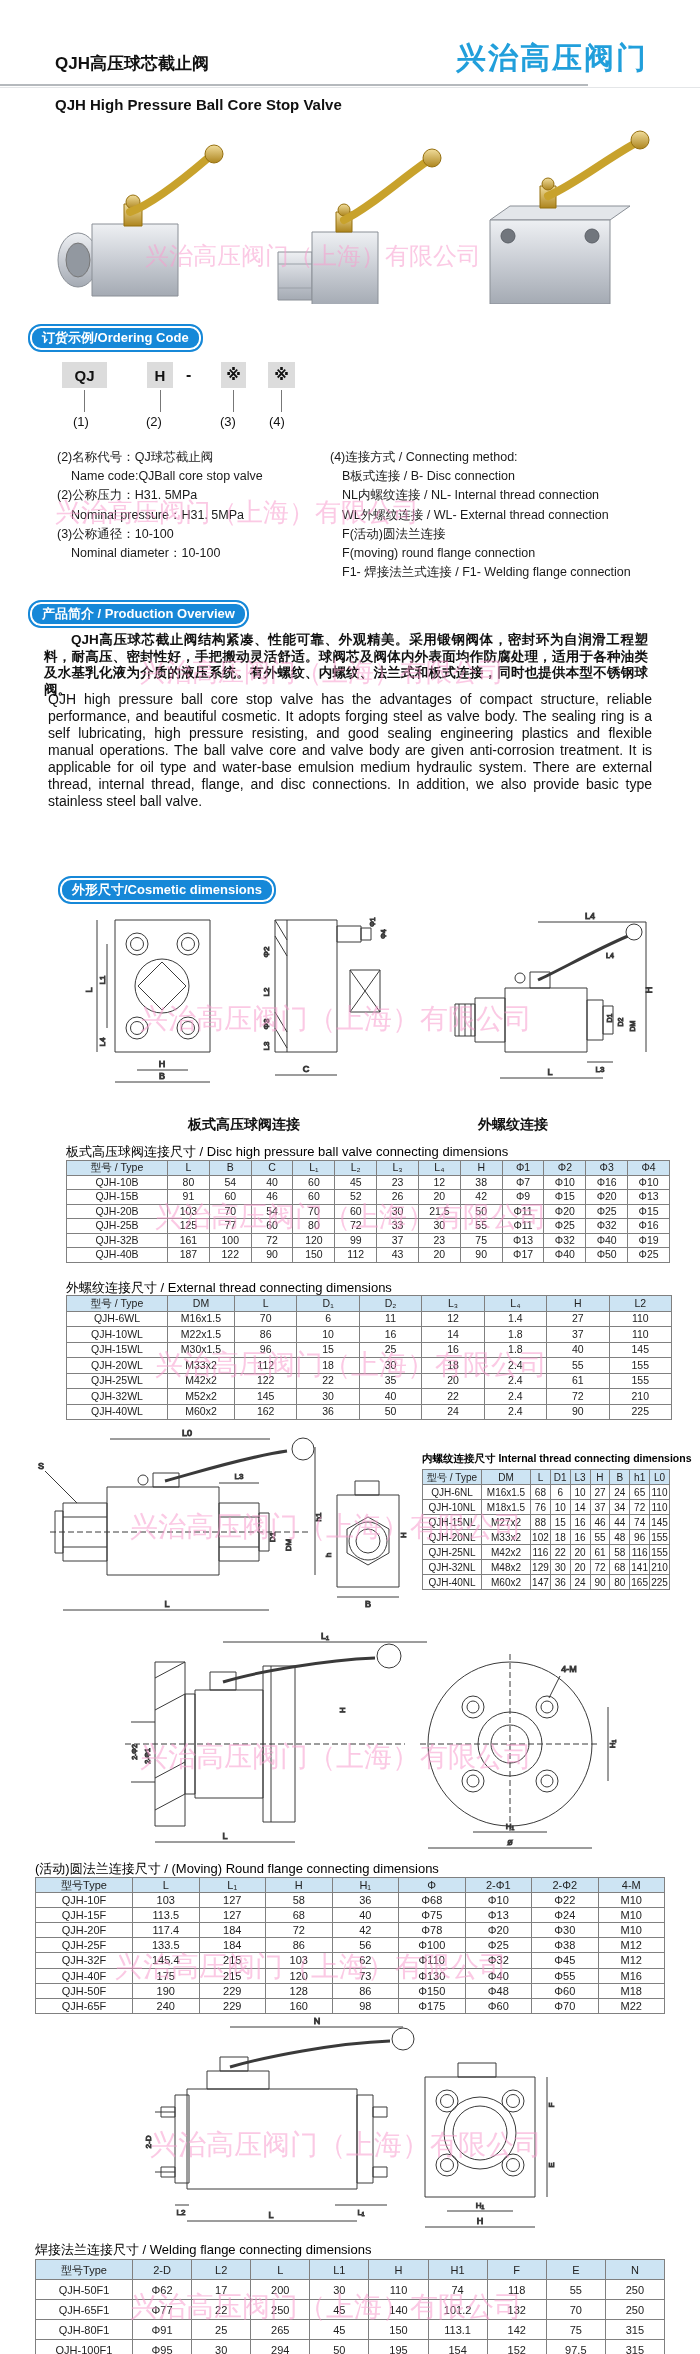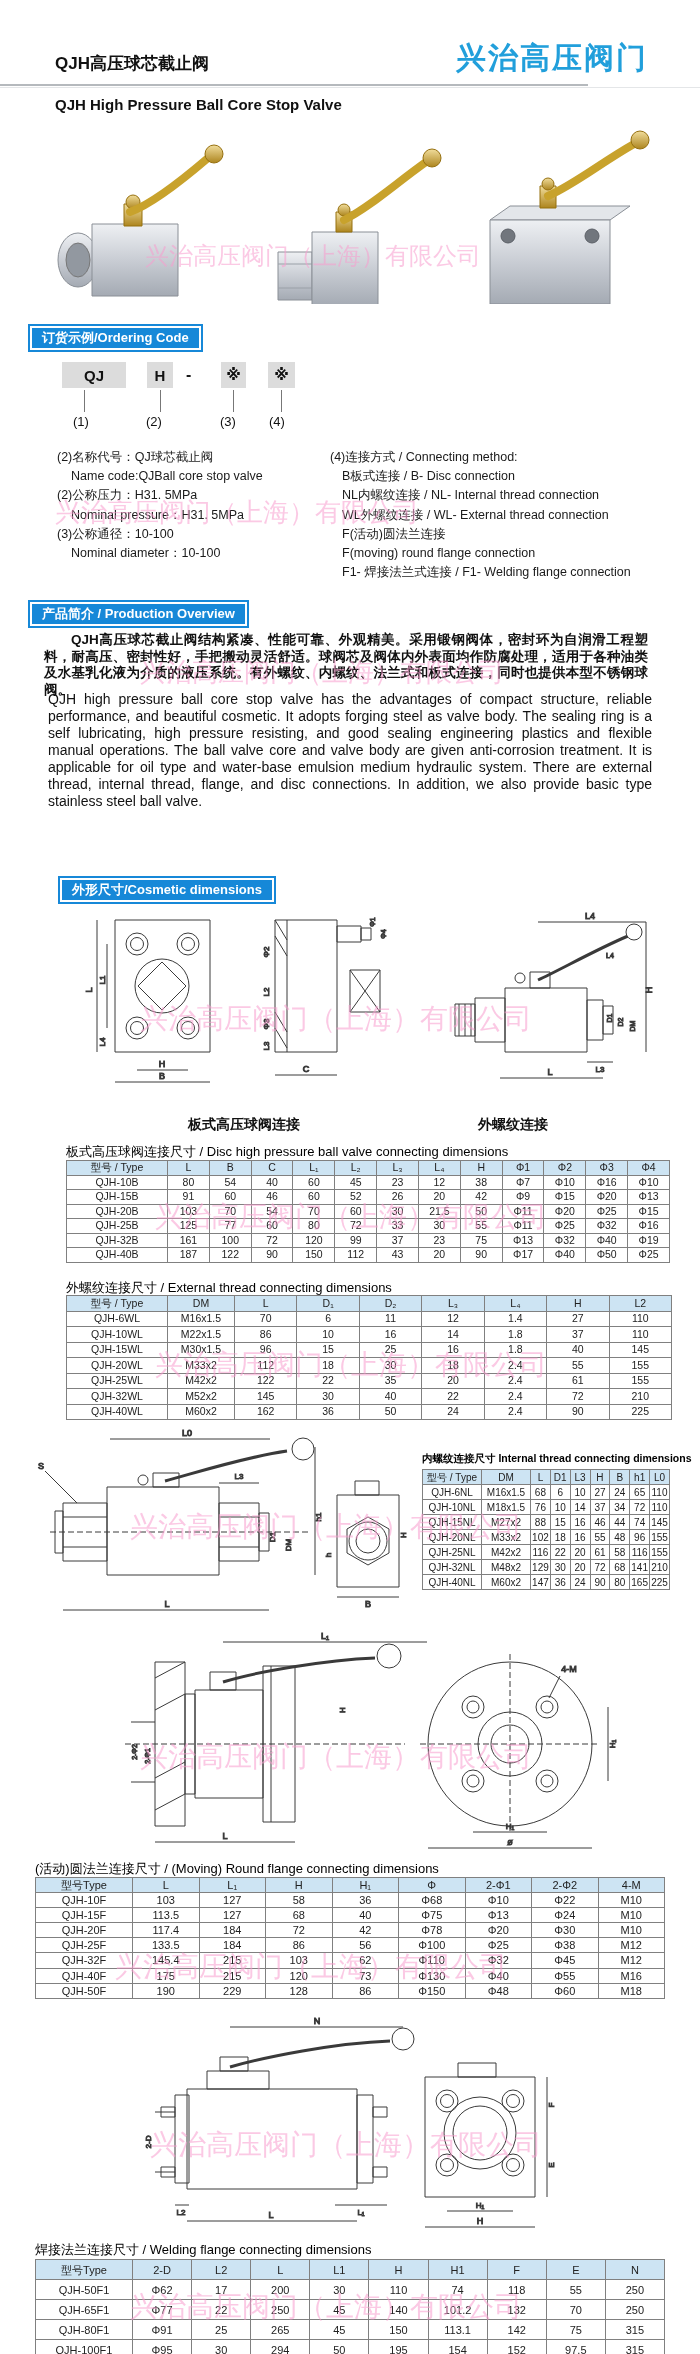--- a/index.html
+++ b/index.html
@@ -7,21 +7,21 @@
         font-family:"Liberation Sans","DejaVu Sans",sans-serif;color:#1a1a1a;}
   .abs{position:absolute;}
   
   .title-zh{left:55px;top:52px;font-size:17px;font-weight:bold;color:#111;}
   .brand{right:52px;top:38px;font-size:30px;font-weight:bold;color:#219fdb;letter-spacing:2px;}
   .divider-main{left:0;top:84px;width:588px;height:2px;background:#b5b9bd;}
   .divider-sub{left:0;top:87px;width:700px;height:1px;background:#e4e6e8;}
   .title-en{left:55px;top:96px;font-size:15px;font-weight:bold;color:#111;}
   
   .badge{background:#1688d8;color:#fff;font-size:13px;font-weight:bold;
-         padding:3px 12px;border:2px solid #1688d8;border-radius:0;
+         padding:3px 12px;border:2px solid #1688d8;border-radius:13px;
          box-shadow:inset 0 0 0 2px #fff;white-space:nowrap;}
   
   .wm{color:rgba(247,156,205,0.55);font-weight:normal;white-space:nowrap;z-index:6;pointer-events:none;text-align:center;}
   
   .code-block{background:#dcdcdc;color:#111;font-size:15px;font-weight:bold;
               display:flex;align-items:center;justify-content:center;height:26px;}
   .code-dash{font-size:16px;font-weight:bold;}
   .code-line{width:1px;background:#777;}
   .code-label{font-size:13px;color:#111;}
   .expl{font-size:12.5px;line-height:19.2px;color:#1a1a1a;white-space:nowrap;}
@@ -113,21 +113,21 @@
       <circle cx="552" cy="124" r="7" fill="#71767d" stroke="#5c6067"></circle>
       <rect x="500" y="74" width="16" height="22" fill="url(#gold)" stroke="#96700f"></rect>
       <circle cx="508" cy="72" r="6" fill="url(#gold)" stroke="#96700f"></circle>
       <path d="M508 84 C 535 72, 562 50, 594 32" fill="none" stroke="#c8a22c" stroke-width="8" stroke-linecap="round"></path>
       <circle cx="600" cy="28" r="9" fill="url(#gold)" stroke="#96700f"></circle>
     </g>
   </svg>
 
   <div class="abs badge" style="left:28px;top:324px;">订货示例/Ordering Code</div>
 
-  <div class="abs code-block" style="left:62px;top:362px;width:64px;">QJ</div>
+  <div class="abs code-block" style="left:62px;top:362px;width:45px;">QJ</div>
   <div class="abs code-block" style="left:147px;top:362px;width:26px;">H</div>
   <div class="abs code-dash" style="left:186px;top:366px;">-</div>
   <div class="abs code-block" style="left:221px;top:362px;width:25px;">※</div>
   <div class="abs code-block" style="left:268px;top:362px;width:27px;">※</div>
 
   <div class="abs code-line" style="left:84px;top:390px;height:22px;"></div>
   <div class="abs code-line" style="left:160px;top:390px;height:22px;"></div>
   <div class="abs code-line" style="left:233px;top:390px;height:22px;"></div>
   <div class="abs code-line" style="left:281px;top:390px;height:22px;"></div>
 
@@ -724,20 +724,31 @@
             <td>QJH-50F</td>
             <td>190</td>
             <td>229</td>
             <td>128</td>
             <td>86</td>
             <td>Φ150</td>
             <td>Φ48</td>
             <td>Φ60</td>
             <td>M18</td>
           </tr>
+          <tr>
+            <td>QJH-65F</td>
+            <td>240</td>
+            <td>229</td>
+            <td>160</td>
+            <td>98</td>
+            <td>Φ175</td>
+            <td>Φ60</td>
+            <td>Φ70</td>
+            <td>M22</td>
+          </tr>
         </tbody>
       </table>
   </div>
 
   <svg class="abs dwg" style="left:95px;top:2015px;" width="490" height="225" viewBox="0 0 490 225" stroke="#3a3a3a" fill="none" stroke-width="1">
     <g>
       <path d="M135 52 C 170 42, 240 28, 295 26" stroke-width="3"></path>
       <circle cx="308" cy="24" r="11" fill="#fff"></circle>
       <rect x="125" y="42" width="28" height="14"></rect>
       <rect x="112" y="56" width="62" height="18"></rect>

